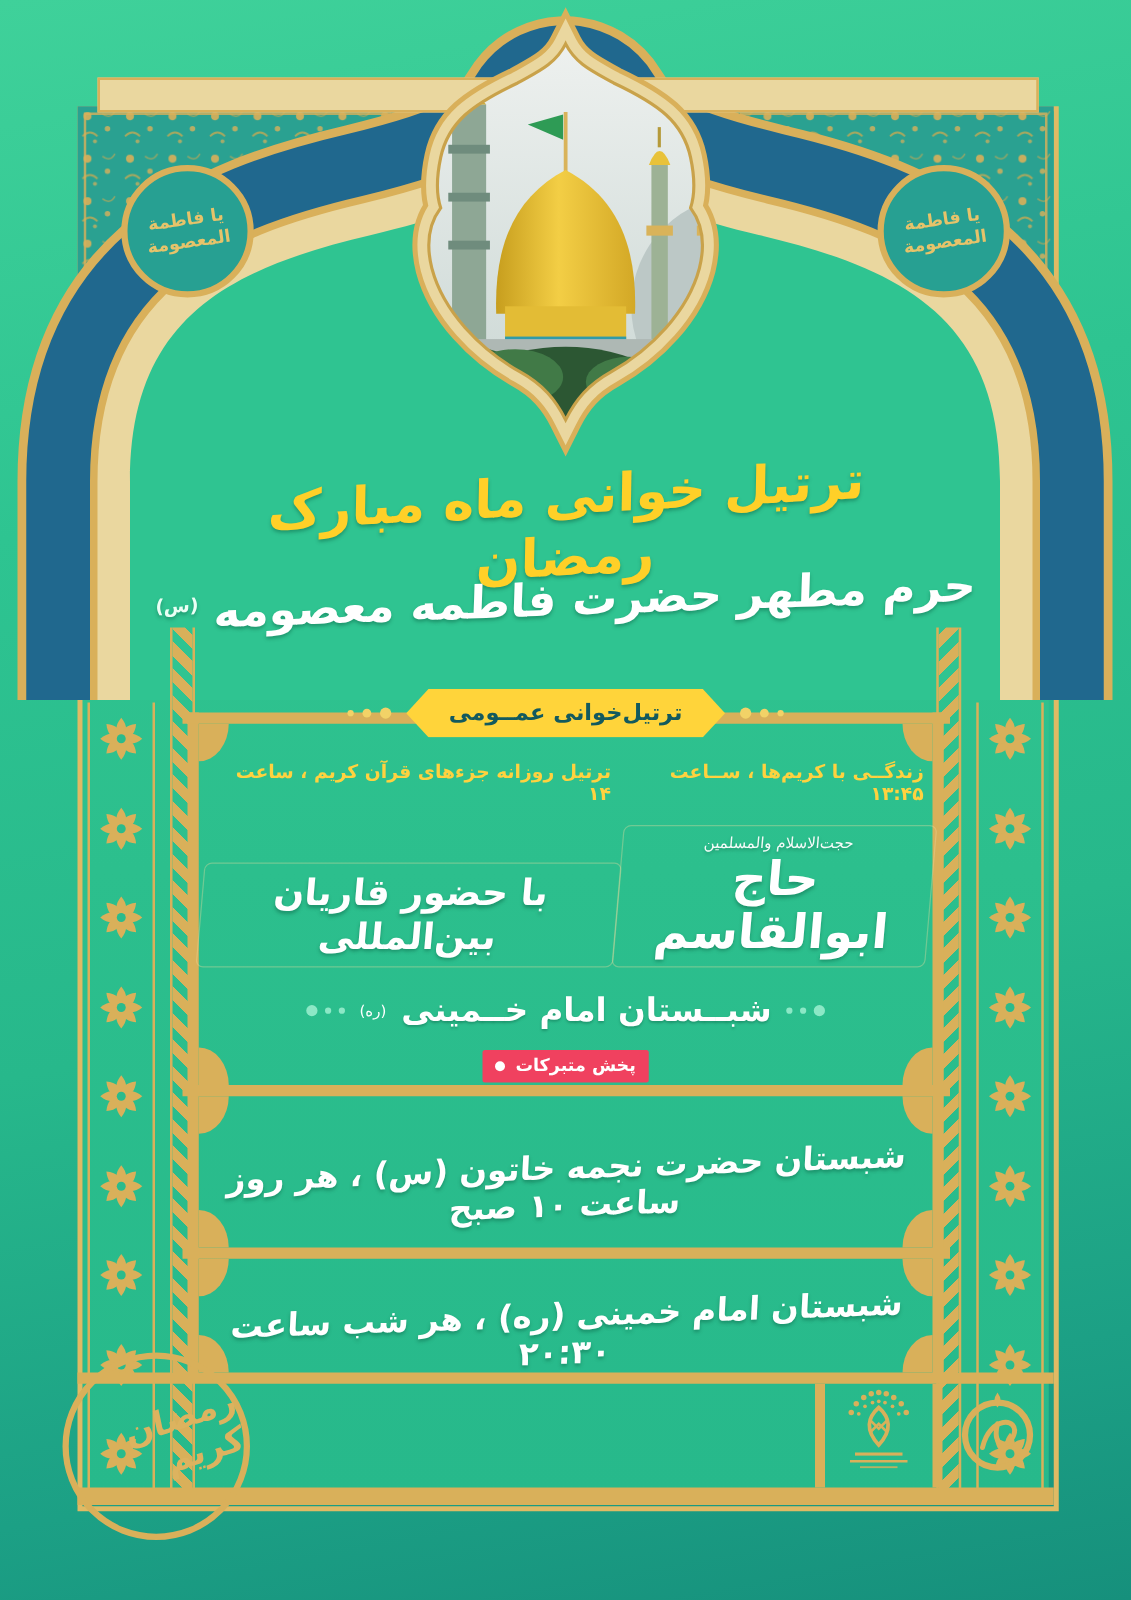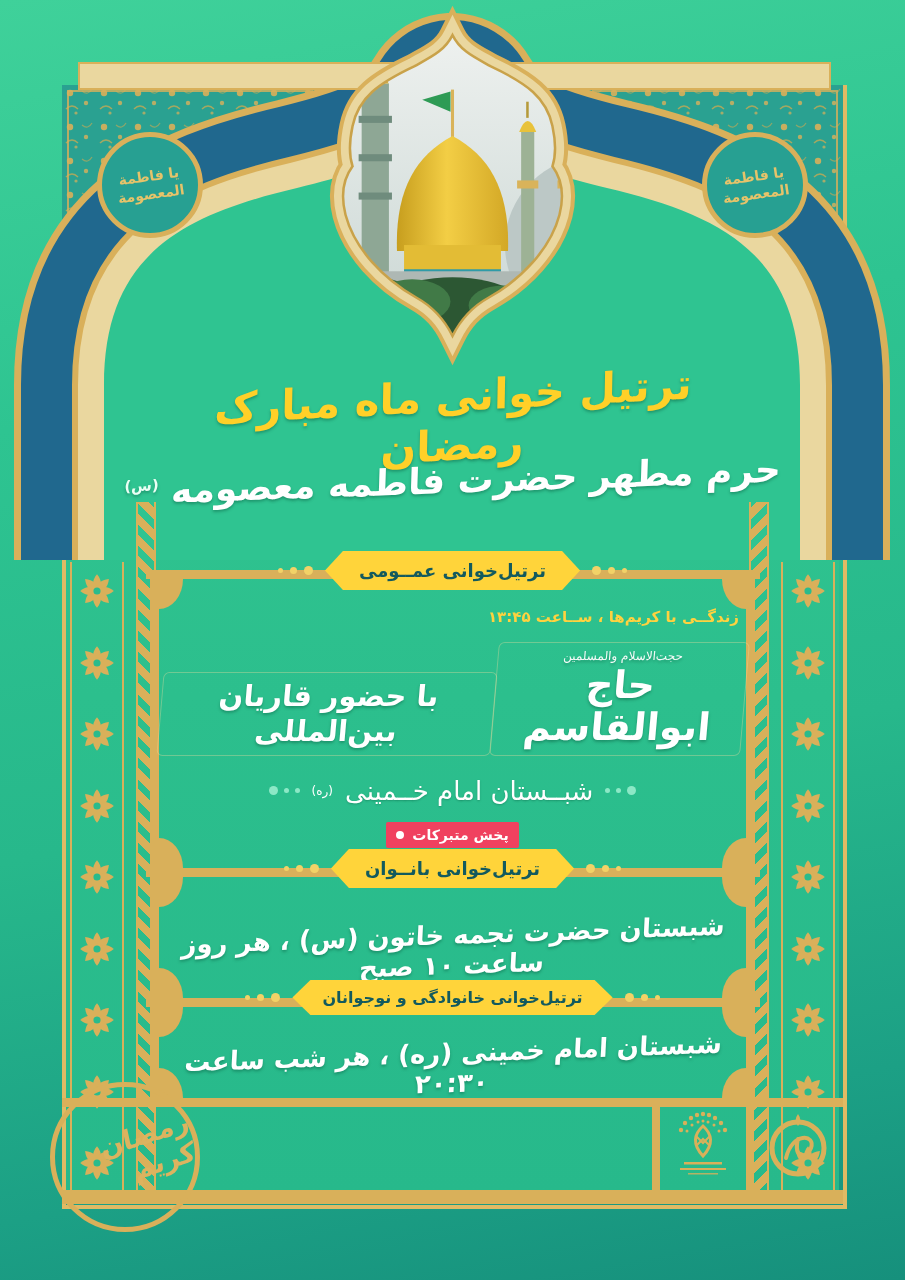--- a/index.html
+++ b/index.html
@@ -54,21 +54,21 @@
   
   .sec1{left:160px;top:592px;width:585px;z-index:5;display:flex;flex-direction:column;}
   .sched{display:flex;justify-content:space-between;padding:0 6px;margin-top:16px;color:#ffd23f;font-size:15px;font-weight:bold;}
   .names{display:flex;justify-content:space-evenly;align-items:flex-end;margin-top:16px;}
   .namebox{border:1px solid rgba(240,220,160,.35);border-radius:6px;padding:6px 14px;color:#fff;text-align:center;
     transform:skewX(-5deg);text-shadow:0 2px 3px rgba(0,70,45,.35);}
   .namebox .pre{font-size:12px;display:block;margin-bottom:2px;opacity:.95;}
   .namebox .big{font-size:38px;font-weight:bold;line-height:1.1;}
   .namebox .big2{font-size:29px;font-weight:bold;line-height:1.2;}
   .venue{display:flex;justify-content:center;align-items:center;gap:12px;margin-top:20px;color:#fff;}
-  .venue .vt{font-size:26px;font-weight:normal;text-shadow:0 1px 2px rgba(0,70,45,.3);}
+  .venue .vt{font-size:26px;font-weight:bold;text-shadow:0 1px 2px rgba(0,70,45,.3);}
   .venue .hon{font-size:12px;vertical-align:super;}
   .vdots{display:flex;align-items:center;gap:6px;}
   .vdots i{border-radius:50%;background:#8ce8c6;display:block;}
   .v1{width:9px;height:9px;}.v2{width:5px;height:5px;}
   .live{display:flex;justify-content:center;align-items:center;gap:12px;margin-top:16px;}
   .live-badge{background:#f0415f;color:#fff;font-size:14px;font-weight:bold;padding:5px 10px;border-radius:2px;
     display:flex;align-items:center;gap:8px;}
   .live-badge i{width:8px;height:8px;border-radius:50%;background:#fff;display:block;}
   .channels{color:#ffd23f;font-size:15px;font-weight:bold;}
   
@@ -308,50 +308,25 @@
         <i class="d2"></i>
         <i class="d1"></i>
       </span>
     <div class="badge">ترتیل‌خوانی عمــومی</div>
     <span class="bdots">
         <i class="d1"></i>
         <i class="d2"></i>
         <i class="d3"></i>
       </span>
   </div>
-  <div class="badge-row" style="top:849px;">
-    <span class="bdots">
-        <i class="d3"></i>
-        <i class="d2"></i>
-        <i class="d1"></i>
-      </span>
-    <div class="badge">ترتیل‌خوانی بانــوان</div>
-    <span class="bdots">
-        <i class="d1"></i>
-        <i class="d2"></i>
-        <i class="d3"></i>
-      </span>
-  </div>
-  <div class="badge-row" style="top:980px;">
-    <span class="bdots">
-        <i class="d3"></i>
-        <i class="d2"></i>
-        <i class="d1"></i>
-      </span>
-    <div class="badge small">ترتیل‌خوانی خانوادگی و نوجوانان</div>
-    <span class="bdots">
-        <i class="d1"></i>
-        <i class="d2"></i>
-        <i class="d3"></i>
-      </span>
-  </div>
 
   <div class="abs sec1">
     <div class="sched">
       <span>زندگــی با کریم‌ها ، ســاعت ۱۳:۴۵</span>
+      <span>ترتیل روزانه جزءهای قرآن کریم ، ساعت ۱۴</span>
     </div>
     <div class="names">
       <div class="namebox">
         <span class="pre">حجت‌الاسلام والمسلمین</span>
         <span class="big">حاج ابوالقاسم</span>
       </div>
       <div class="namebox">
         <span class="big2">با حضور قاریان بین‌المللی</span>
       </div>
     </div>

